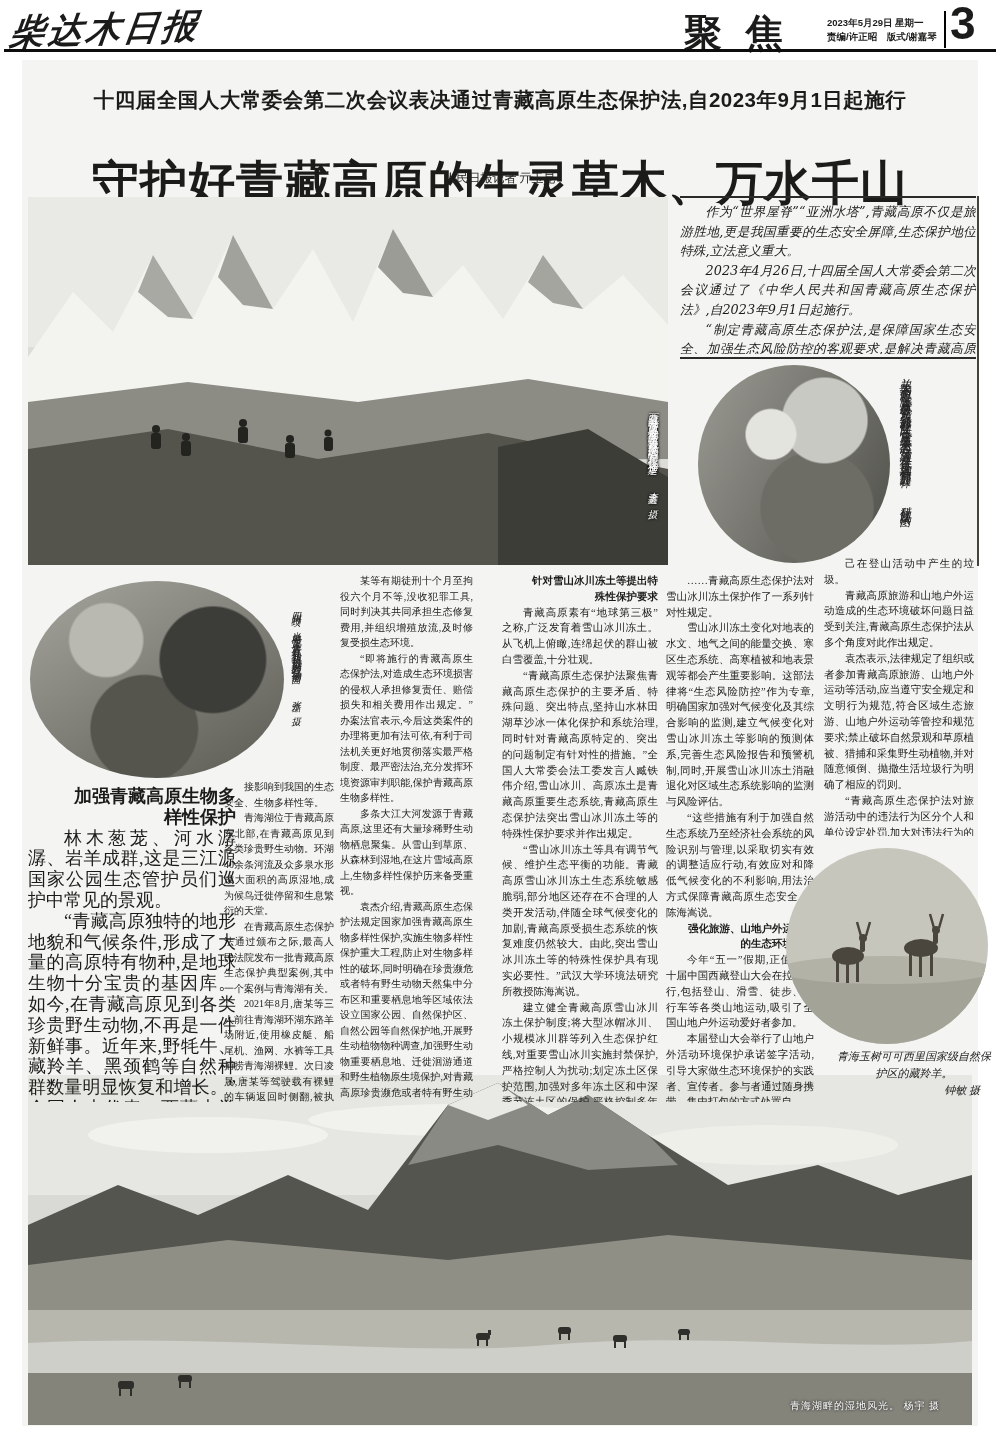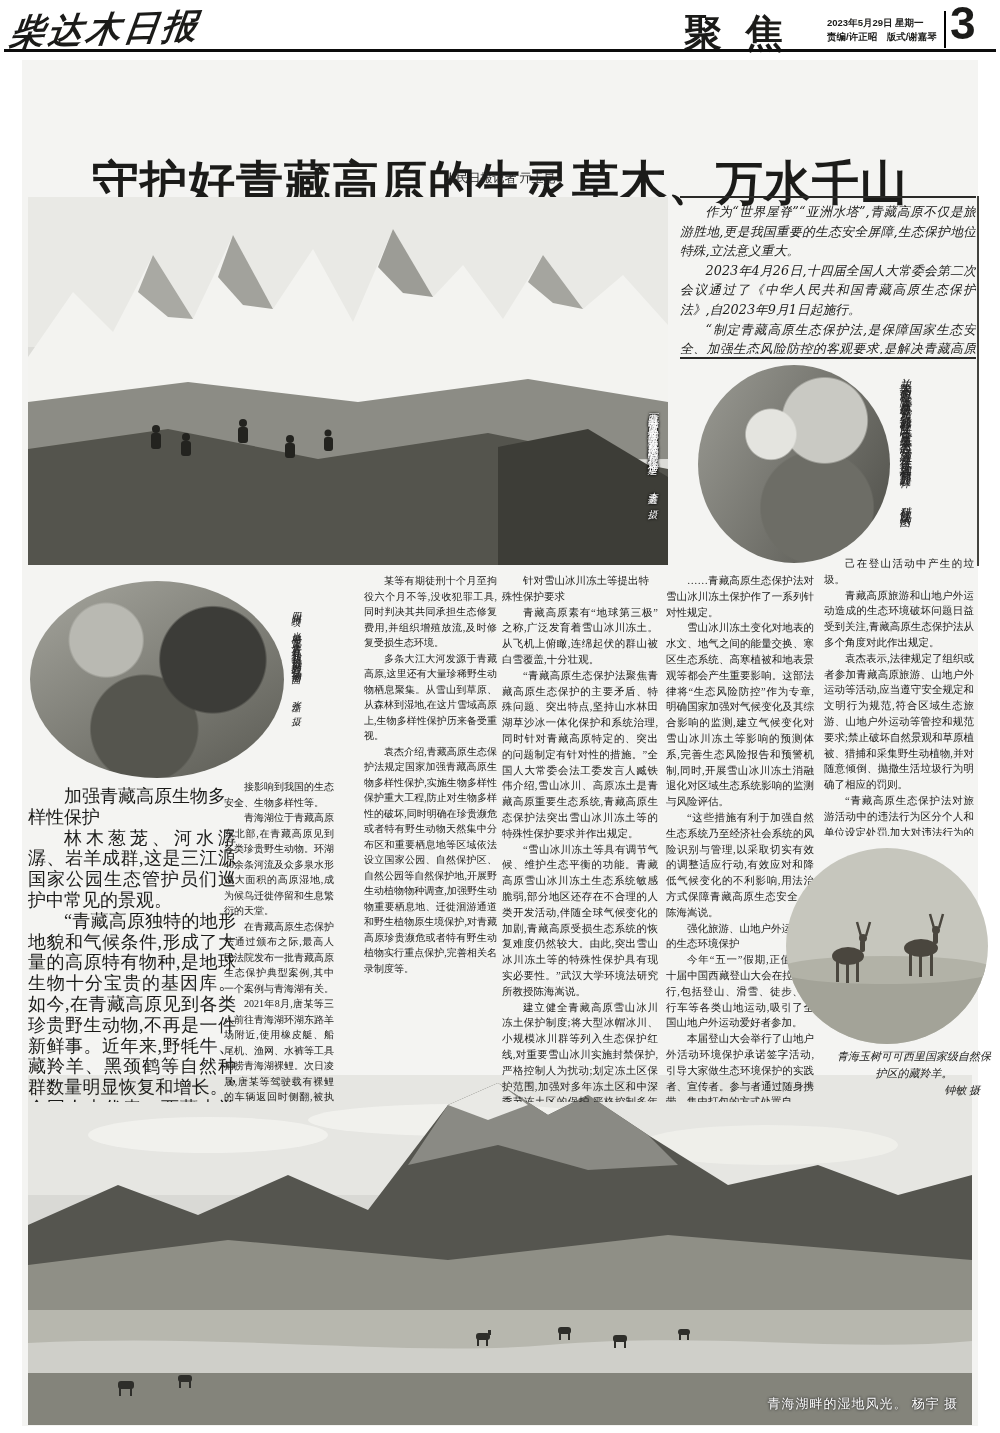--- a/index.html
+++ b/index.html
@@ -43,43 +43,43 @@
                    radial-gradient(circle at 72% 40%,#3c3c38 0 24%,rgba(0,0,0,0) 25%),
                    radial-gradient(circle at 45% 75%,#55554e 0 26%,rgba(0,0,0,0) 27%),
                    linear-gradient(150deg,#a5a59d,#5b5b54);}
   .camera-cap{left:288px;top:604px;height:172px;width:48px;font-size:9.5px;line-height:15px;color:#222;}
   .antelope-photo{left:786px;top:848px;width:202px;height:196px;z-index:4;
         background:linear-gradient(#cbcbc3 0 35%,#adad a3 60%,#9b9b90);}
   .antelope-cap{left:834px;top:1048px;width:160px;font-size:11px;font-style:italic;
         line-height:17px;text-align:center;z-index:5;color:#1b1b19;}
   .antelope-credit{display:block;text-align:right;padding-right:14px;}
   .photo-bottom{left:28px;top:1075px;width:944px;height:350px;z-index:1;}
-  .cap-bottom{right:14px;bottom:12px;color:#fff;font-size:13px;letter-spacing:1px;
+  .cap-bottom{right:32px;bottom:12px;color:#fff;font-size:10px;letter-spacing:1px;
         text-shadow:0 0 3px #333,0 0 2px #333;z-index:2;}
   
   .intro-rule{left:680px;width:296px;height:2px;background:#2a2a28;}
   .intro{left:680px;top:202px;width:296px;height:152px;overflow:hidden;}
   .intro p{margin:0;font-size:12.8px;line-height:19.6px;text-indent:2em;text-align:justify;
         font-style:italic;font-family:"DejaVu Serif",serif;}
   .v-rule{left:977px;top:196px;width:1.5px;height:370px;background:#44443f;}
   
   .col{overflow:hidden;text-align:justify;z-index:2;}
   .col p{margin:0;text-indent:2em;}
   .col-a{left:28px;top:786px;width:208px;height:316px;}
   .col-a p{font-size:18px;line-height:20.8px;}
   .col-b{left:224px;top:779px;width:110px;height:323px;}
   .col-b p{font-size:10px;line-height:15.5px;}
-  .col-c{left:364px;top:573px;width:133px;height:529px;}
+  .col-c{left:340px;top:573px;width:133px;height:529px;}
   .col-c p{font-size:10px;line-height:15.5px;}
   .col-d{left:502px;top:573px;width:156px;height:529px;}
   .col-d p,.col-e p,.col-f p{font-size:10.5px;line-height:15.8px;}
   .col-e{left:666px;top:573px;width:148px;height:529px;}
   .col-f{left:824px;top:556px;width:150px;height:280px;}
-  .sec-h{font-weight:normal;font-family:"Liberation Sans","DejaVu Sans",sans-serif;
-        text-indent:2em;text-align:left;margin:0;}
+  .sec-h{font-weight:bold;font-family:"Liberation Sans","DejaVu Sans",sans-serif;
+        text-indent:2em;text-align:right;margin:0;}
   .h-a{font-size:17px;line-height:25px;margin:4px 0 10px;}
   .h-d{font-size:16px;line-height:24px;margin:2px 0 10px;}
   .h-e{font-size:16px;line-height:24px;margin:12px 0 8px;}
 </style>
 </head>
 <body>
 
 <div class="page">
 
   <div class="abs logo">柴达木日报</div>
@@ -87,20 +87,21 @@
   <div class="abs date-block">
     <div>2023年5月29日 星期一</div>
     <div>责编/许正昭　版式/谢嘉琴</div>
   </div>
   <div class="abs mh-divider"></div>
   <div class="abs page-number">3</div>
   <div class="abs head-rule"></div>
 
   <div class="abs content-bg"></div>
 
+  <div class="abs kicker">十四届全国人大常委会第二次会议表决通过青藏高原生态保护法,自2023年9月1日起施行</div>
   <div class="abs main-title">守护好青藏高原的生灵草木、万水千山</div>
   <div class="abs byline">人民日报记者 亓玉昆</div>
 
   <div class="abs photo photo-bottom">
     <svg width="944" height="350" viewBox="0 0 944 350">
       <rect x="0" y="0" width="944" height="350" fill="#d9d9d5"></rect>
       <rect x="0" y="0" width="944" height="120" fill="#e6e6e2"></rect>
       <ellipse cx="180" cy="60" rx="120" ry="18" fill="#f2f2ee" opacity="0.9"></ellipse>
       <ellipse cx="430" cy="45" rx="150" ry="16" fill="#f4f4f0" opacity="0.8"></ellipse>
       <ellipse cx="740" cy="70" rx="130" ry="20" fill="#efefeb" opacity="0.9"></ellipse>
@@ -199,20 +200,21 @@
 
   <div class="abs col col-b">
     <p>接影响到我国的生态安全、生物多样性等。</p>
     <p>青海湖位于青藏高原东北部,在青藏高原见到各类珍贵野生动物。环湖40余条河流及众多泉水形成大面积的高原湿地,成为候鸟迁徙停留和生息繁衍的天堂。</p>
     <p>在青藏高原生态保护法通过颁布之际,最高人民法院发布一批青藏高原生态保护典型案例,其中一个案例与青海湖有关。</p>
     <p>2021年8月,唐某等三人前往青海湖环湖东路羊场附近,使用橡皮艇、船尾机、渔网、水裤等工具捕捞青海湖裸鲤。次日凌晨,唐某等驾驶载有裸鲤的车辆返回时侧翻,被执法民警查获。后来,西宁市城西区人民检察院以非法捕捞水产品罪对唐某等三人提起公诉,同时提起附带民事公益诉讼。西宁市城西区人民法院依法判处唐</p>
   </div>
 
   <div class="abs col col-c">
     <p>某等有期徒刑十个月至拘役六个月不等,没收犯罪工具,同时判决其共同承担生态修复费用,并组织增殖放流,及时修复受损生态环境。</p>
+    <p>“即将施行的青藏高原生态保护法,对造成生态环境损害的侵权人承担修复责任、赔偿损失和相关费用作出规定。”办案法官表示,今后这类案件的办理将更加有法可依,有利于司法机关更好地贯彻落实最严格制度、最严密法治,充分发挥环境资源审判职能,保护青藏高原生物多样性。</p>
     <p>多条大江大河发源于青藏高原,这里还有大量珍稀野生动物栖息聚集。从雪山到草原、从森林到湿地,在这片雪域高原上,生物多样性保护历来备受重视。</p>
     <p>袁杰介绍,青藏高原生态保护法规定国家加强青藏高原生物多样性保护,实施生物多样性保护重大工程,防止对生物多样性的破坏,同时明确在珍贵濒危或者特有野生动物天然集中分布区和重要栖息地等区域依法设立国家公园、自然保护区、自然公园等自然保护地,开展野生动植物物种调查,加强野生动物重要栖息地、迁徙洄游通道和野生植物原生境保护,对青藏高原珍贵濒危或者特有野生动植物实行重点保护,完善相关名录制度等。</p>
 
   </div>
 
   <div class="abs col col-d">
     <p class="sec-h h-d">针对雪山冰川冻土等提出特殊性保护要求</p>
     <p>青藏高原素有“地球第三极”之称,广泛发育着雪山冰川冻土。从飞机上俯瞰,连绵起伏的群山被白雪覆盖,十分壮观。</p>
     <p>“青藏高原生态保护法聚焦青藏高原生态保护的主要矛盾、特殊问题、突出特点,坚持山水林田湖草沙冰一体化保护和系统治理,同时针对青藏高原特定的、突出的问题制定有针对性的措施。”全国人大常委会法工委发言人臧铁伟介绍,雪山冰川、高原冻土是青藏高原重要生态系统,青藏高原生态保护法突出雪山冰川冻土等的特殊性保护要求并作出规定。</p>
     <p>“雪山冰川冻土等具有调节气候、维护生态平衡的功能。青藏高原雪山冰川冻土生态系统敏感脆弱,部分地区还存在不合理的人类开发活动,伴随全球气候变化的加剧,青藏高原受损生态系统的恢复难度仍然较大。由此,突出雪山冰川冻土等的特殊性保护具有现实必要性。”武汉大学环境法研究所教授陈海嵩说。</p>

